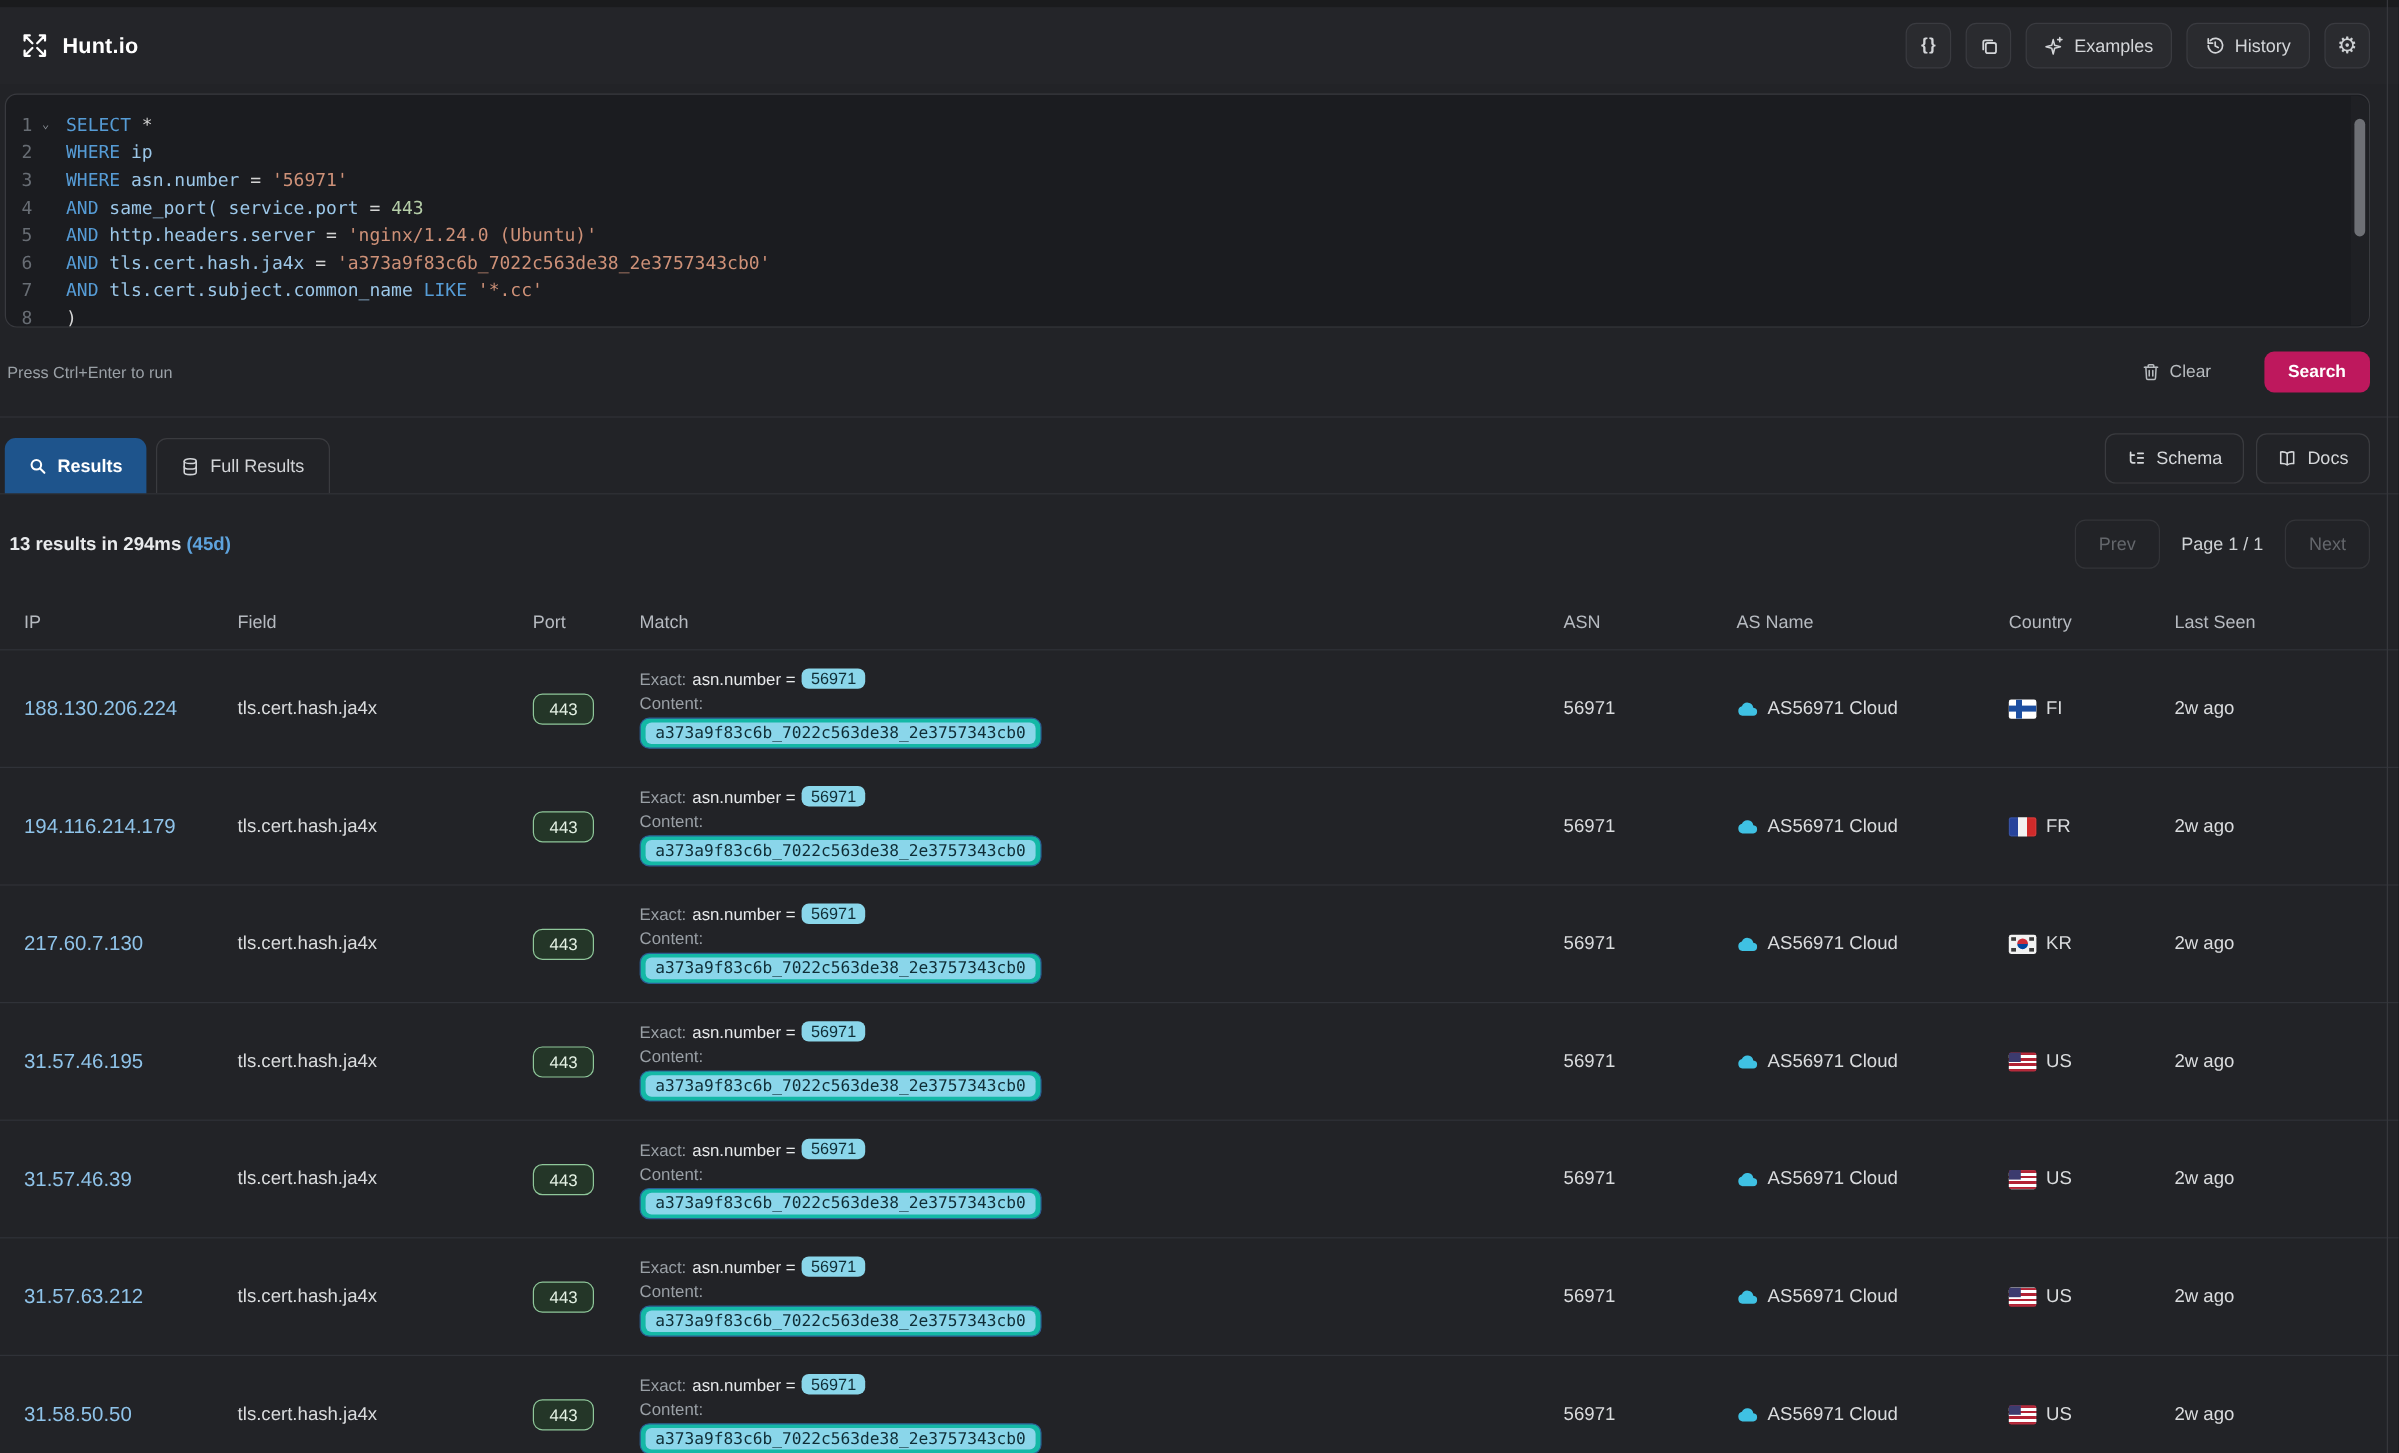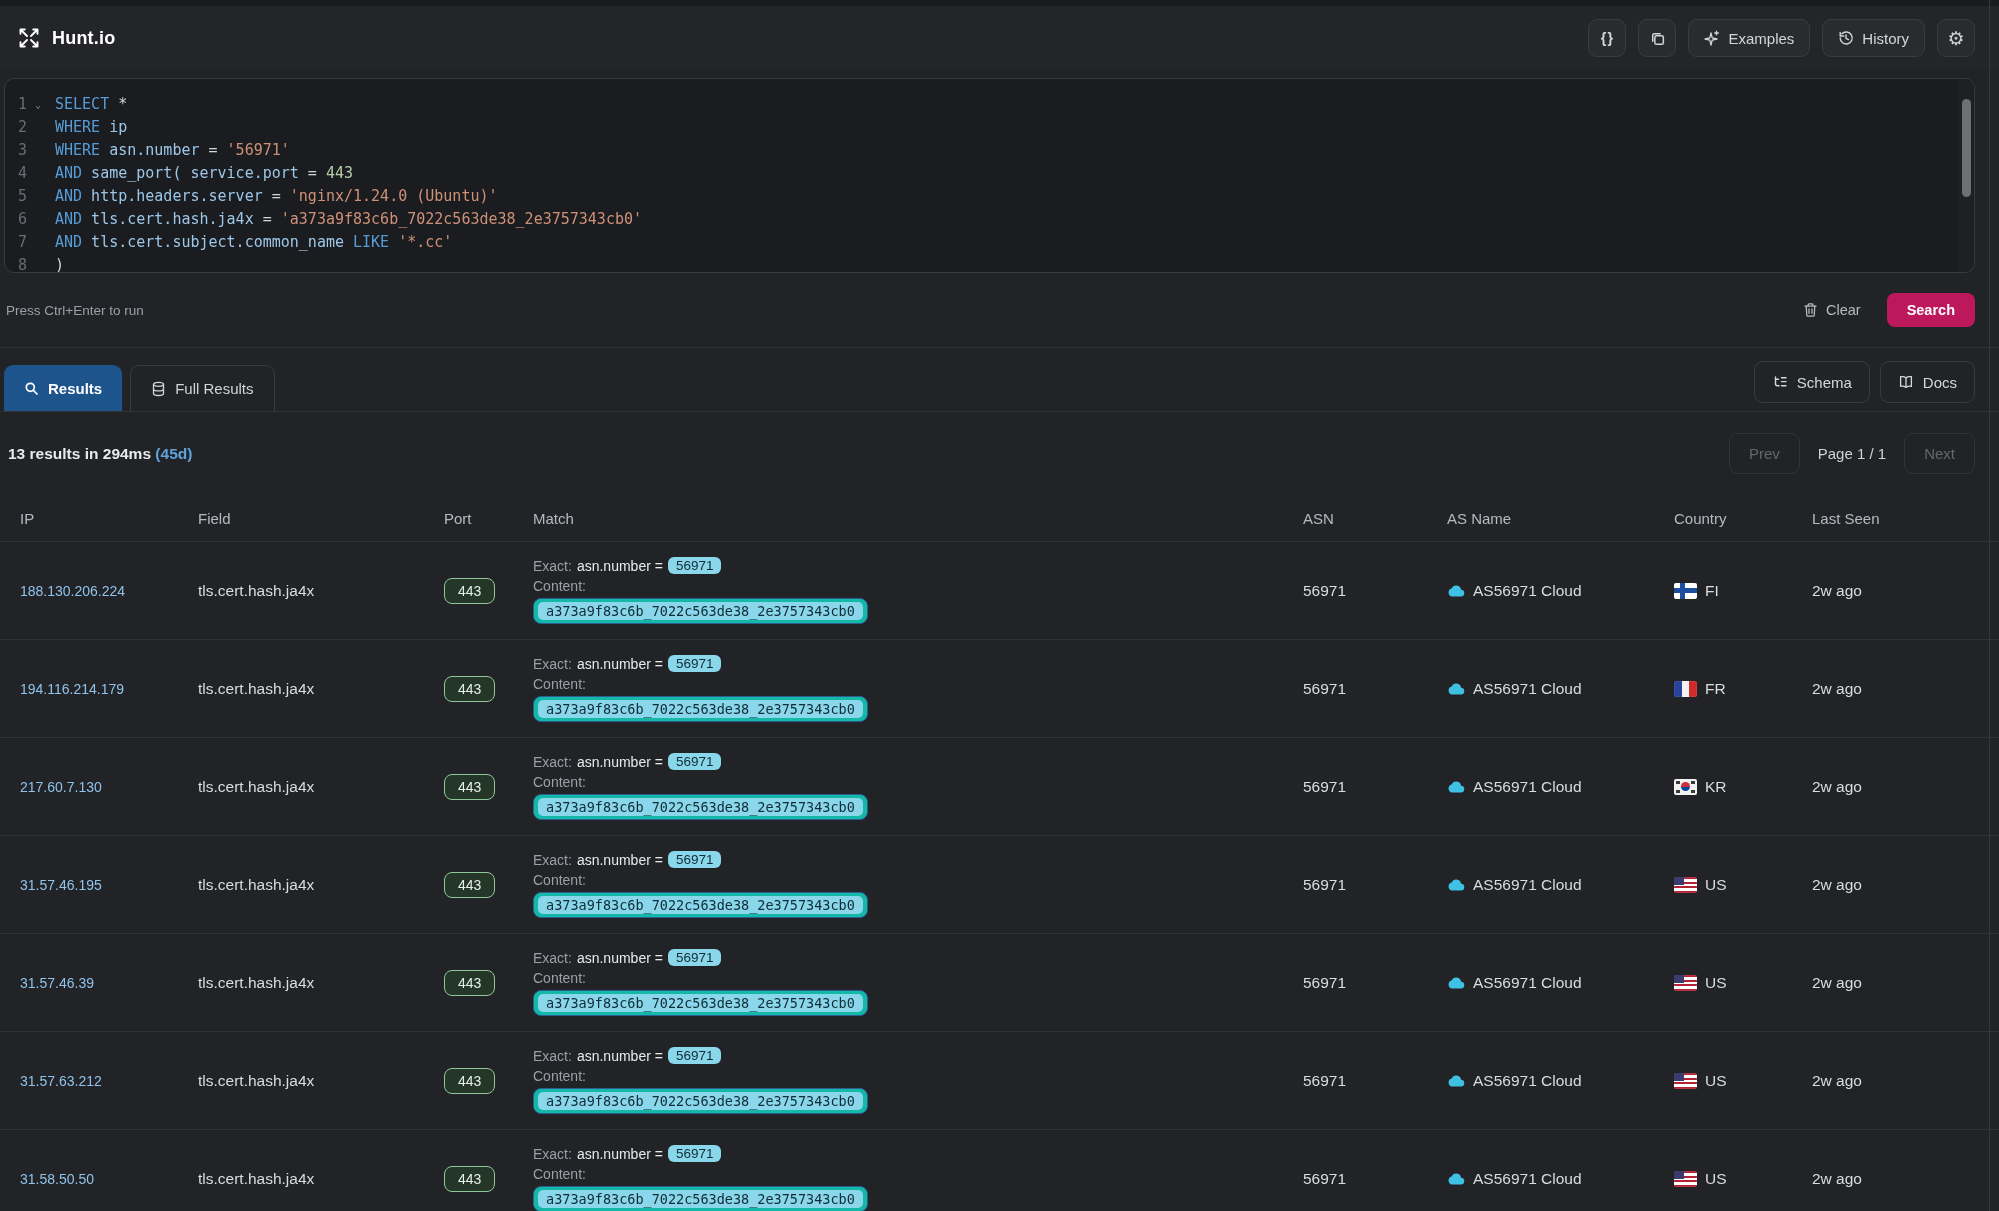--- a/index.html
+++ b/index.html
@@ -40,21 +40,21 @@
   .tok-id { color:#9cc7e8; }
   .tok-str { color:#ce9178; }
   .tok-num { color:#b5cea8; }
   .tok-op { color:#d4d4d4; }
   .ed-track { position:absolute; top:1px; right:0; bottom:1px; width:15px; background:#1f2024; border-radius:0 9px 9px 0; }
   .ed-thumb { position:absolute; top:19px; right:3px; width:9px; height:98px; background:#6e7075; border-radius:5px; }
 
   .editor-footer { height:75px; display:flex; align-items:center; justify-content:space-between;
                    padding:0 24px 0 6px; border-bottom:1px solid #313237; }
   .run-hint { color:#9aa0a6; font-size:13.5px; }
-  .footer-actions { display:flex; align-items:center; gap:20px;justify-content:flex-end; }
+  .footer-actions { display:flex; align-items:center; gap:38px;justify-content:flex-end; }
   .clear-btn { display:inline-flex; align-items:center; gap:8px; background:none; border:none;
                color:#b7bbbf; font-size:14.5px; cursor:pointer; font-family:inherit; }
   .search-btn { background:#be185d; color:#fff; border:none; border-radius:8px; padding:9px 20px;
                 font-size:14.5px; font-weight:600; cursor:pointer; font-family:inherit; }
 
   
   .tabbar { height:64px; display:flex; align-items:flex-end; justify-content:space-between;
             padding:0 24px 0 4px; border-bottom:1px solid #313237; }
   .tabs { display:flex; gap:8px; }
   .tab { height:46px; display:inline-flex; align-items:center; gap:9px; padding:0 20px;
@@ -74,21 +74,21 @@
   .pager { display:flex; align-items:center; gap:18px;justify-content:space-between; }
   .pager-btn { padding:11px 19px; border:1px solid #333438; border-radius:9px; background:none;
                color:#64676c; font-size:15px; font-family:inherit; }
   .page-label { color:#cfd2d5; font-size:15px; }
 
   
   .trow { display:grid; grid-template-columns:178px 246px 89px 770px 144px 227px 138px 1fr;
           padding-left:20px; padding-right:26px; align-items:center; }
   .thead { height:46px; color:#b6bac0; font-size:15px; }
   .tbody .trow { height:98px; border-top:1px solid #303238; }
-  .ip-link { color:#8fc3e9; font-size:14px; cursor:pointer; }
+  .ip-link { color:#8fc3e9; font-size:17px; cursor:pointer; }
   .cell-plain { color:#dadcde; font-size:15.5px; }
   .port-badge { display:inline-flex; align-items:center; justify-content:center;
                 border:1px solid #8fc79a; background:#243628; color:#e4f1e4;
                 border-radius:8px; padding:4px 13px; font-size:14px; }
   .match-cell { display:flex; flex-direction:column; align-items:flex-start; gap:4px; }
   .match-line { font-size:14px; color:#9aa0a6; display:flex; align-items:center; gap:5px; }
   .match-bright { color:#e8eaec; }
   .cyan-pill { background:#8ad6ea; color:#0f2d36; border-radius:6px; padding:1px 8px;
                font-size:13.5px; cursor:pointer; }
   .content-box { display:inline-flex; border:1.5px solid #2c5d92; background:#14b8a6;

